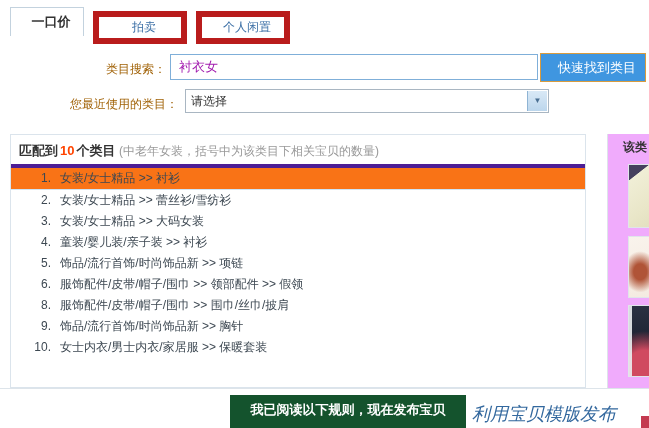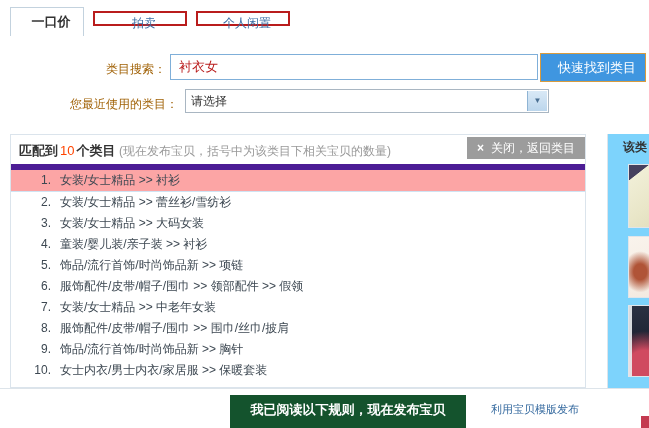--- a/index.html
+++ b/index.html
@@ -9,31 +9,31 @@
     background:#fff;color:#333;
   }
   
   .tab{position:absolute;box-sizing:border-box;text-align:center;cursor:pointer;padding-left:8px;}
   .tab-active{
     left:10px;top:7px;width:74px;height:29px;line-height:27px;
     background:#fff;border:1px solid #c3d2de;border-bottom:none;
     font-weight:bold;font-size:13px;color:#333;z-index:2;
   }
   .tab-plain{
-    top:11px;width:94px;height:15px;line-height:21px;
-    background:#fff;border:2px solid #b91c1c;font-size:12px;color:#3a6ea5;
+    top:11px;width:94px;height:33px;line-height:21px;
+    background:#fff;border:6px solid #b91c1c;font-size:12px;color:#3a6ea5;
   }
   .tab-2{left:93px;} .tab-3{left:196px;}
   
   .form-label{position:absolute;font-size:12px;color:#a16207;text-align:right;}
   .lbl-search{left:20px;top:61px;width:146px;}
   .lbl-recent{left:20px;top:96px;width:158px;}
   .search-input{
     position:absolute;left:170px;top:54px;width:368px;height:26px;box-sizing:border-box;
-    border:1px solid #7fafd9;padding:0 8px;font-size:13px;color:#b91c1c;
+    border:1px solid #7fafd9;padding:0 8px;font-size:13px;color:#a21caf;
     font-family:inherit;outline:none;
   }
   .search-btn{
     position:absolute;left:540px;top:53px;width:106px;height:29px;box-sizing:border-box;
     background:#3f96e0;border:1px solid #d89b3e;color:#fff;font-size:13px;
     font-family:inherit;cursor:pointer;text-align:center;line-height:27px;padding-left:8px;
   }
   .select-box{
     position:absolute;left:185px;top:89px;width:364px;height:24px;box-sizing:border-box;
     border:1px solid #a9b6c2;background:#fff;font-size:12px;color:#333;
@@ -46,43 +46,43 @@
     font-size:8px;color:#4a6f92;cursor:pointer;
   }
   
   .panel{
     position:absolute;left:10px;top:134px;width:576px;height:254px;box-sizing:border-box;
     border:1px solid #dbe4ec;background:#fff;
   }
   .panel-head{position:relative;height:29px;}
   .head-text{position:absolute;left:8px;top:7px;font-size:13px;white-space:nowrap;}
   .head-text b{color:#333;font-weight:bold;}
-  .head-count{color:#ff4400;font-weight:normal;padding:0 2px;}
+  .head-count{color:#ff4400;font-weight:bold;padding:0 2px;}
   .head-hint{color:#999;font-size:12px;font-weight:normal;}
   .close-btn{
     position:absolute;right:0px;top:2px;height:22px;box-sizing:border-box;
     background:#9c9c9c;color:#fff;font-size:12px;line-height:22px;
     padding:0 10px;cursor:pointer;white-space:nowrap;
   }
   .close-btn .x{font-weight:bold;margin-right:7px;font-size:12px;}
   .match-list{position:absolute;left:0;top:30px;right:0;}
   .row{
     position:relative;height:21px;line-height:21px;font-size:12px;color:#3d4852;
     white-space:nowrap;cursor:pointer;
   }
   .row .num{display:inline-block;width:40px;text-align:right;}
   .row .txt{margin-left:9px;}
   .row.selected{
-    background:#fca5a5;border-top:6px solid #4c1d95;border-bottom:1px solid #cfe4f3;
+    background:#f97316;border-top:4px solid #4c1d95;border-bottom:1px solid #cfe4f3;
     margin-top:-1px;
   }
   
   .side{
     position:absolute;left:607px;top:134px;width:42px;height:254px;box-sizing:border-box;
-    border-left:1px solid #dde4ea;background:#7dd3fc;
+    border-left:1px solid #dde4ea;background:#f0abfc;
   }
   .side-title{position:absolute;left:15px;top:5px;font-size:12px;font-weight:bold;color:#333;white-space:nowrap;}
   .thumb{position:absolute;left:20px;width:40px;border:1px solid #e0e5ea;background:#fff;}
   .thumb-1{top:30px;height:62px;
     background:
       radial-gradient(circle at 75% 42%, #4a3b30 0 4px, rgba(0,0,0,0) 5px),
       linear-gradient(142deg,#45405e 0%,#45405e 16%,#f0eed6 17%,#e9e6c8 60%,#dfdcba 100%);}
   .thumb-2{top:102px;height:60px;
     background:
       radial-gradient(ellipse at 28% 58%, #b05437 0 16%, rgba(176,84,55,0) 42%),
@@ -93,22 +93,22 @@
       radial-gradient(circle at 38% 88%, #d04a60 0 26%, rgba(208,74,96,0) 55%),
       linear-gradient(180deg,#2a3142 0%,#1b2130 60%,#161c29 100%);}
   
   .footer-line{position:absolute;left:0;top:388px;width:649px;height:1px;background:#dde4ea;}
   .publish-btn{
     position:absolute;left:230px;top:395px;width:236px;height:41px;box-sizing:border-box;
     background:#14532d;border:none;color:#fff;font-size:13px;font-weight:bold;
     font-family:inherit;cursor:pointer;text-align:center;line-height:29px;
   }
   .template-link{
-    position:absolute;left:491px;top:402px;font-size:11px;color:#33689e;
-    text-decoration:none;cursor:pointer;white-space:nowrap;
+    position:absolute;left:472px;top:402px;font-size:18px;color:#33689e;
+    text-decoration:none;cursor:pointer;white-space:nowrap;font-style:italic;
   }
   .corner-blob{position:absolute;left:641px;top:416px;width:8px;height:12px;background:#c43a50;}
 </style>
 </head>
 <body>
 
 <div class="stage">
 
   <div class="tab tab-active">一口价</div>
   <div class="tab tab-plain tab-2">拍卖</div>
@@ -121,34 +121,30 @@
   <div class="form-label lbl-recent">您最近使用的类目：</div>
   <div class="select-box">
     <span>请选择</span>
     <span class="select-arrow">▼</span>
   </div>
 
   <div class="panel">
     <div class="panel-head">
       <div class="head-text">
         <b>匹配到</b><span class="head-count">10</span><b>个类目</b>
-        <span class="head-hint">(现在发布宝贝，括号中为该类目下相关宝贝的数量)</span>
-      </div>
-      <div class="close-btn">
-        <span class="x">×</span><span>关闭，返回类目</span>
+        <span class="head-hint">(中老年女装，括号中为该类目下相关宝贝的数量)</span>
       </div>
     </div>
     <div class="match-list">
         <div class="row selected"><span class="num">1.</span><span class="txt">女装/女士精品 &gt;&gt; 衬衫</span></div>
         <div class="row"><span class="num">2.</span><span class="txt">女装/女士精品 &gt;&gt; 蕾丝衫/雪纺衫</span></div>
         <div class="row"><span class="num">3.</span><span class="txt">女装/女士精品 &gt;&gt; 大码女装</span></div>
         <div class="row"><span class="num">4.</span><span class="txt">童装/婴儿装/亲子装 &gt;&gt; 衬衫</span></div>
         <div class="row"><span class="num">5.</span><span class="txt">饰品/流行首饰/时尚饰品新 &gt;&gt; 项链</span></div>
         <div class="row"><span class="num">6.</span><span class="txt">服饰配件/皮带/帽子/围巾 &gt;&gt; 领部配件 &gt;&gt; 假领</span></div>
-        <div class="row"><span class="num">7.</span><span class="txt">女装/女士精品 &gt;&gt; 中老年女装</span></div>
         <div class="row"><span class="num">8.</span><span class="txt">服饰配件/皮带/帽子/围巾 &gt;&gt; 围巾/丝巾/披肩</span></div>
         <div class="row"><span class="num">9.</span><span class="txt">饰品/流行首饰/时尚饰品新 &gt;&gt; 胸针</span></div>
         <div class="row"><span class="num">10.</span><span class="txt">女士内衣/男士内衣/家居服 &gt;&gt; 保暖套装</span></div>
       </div>
   </div>
 
   <div class="side">
     <div class="side-title">该类</div>
     <div class="thumb thumb-1"></div>
     <div class="thumb thumb-2"></div>

